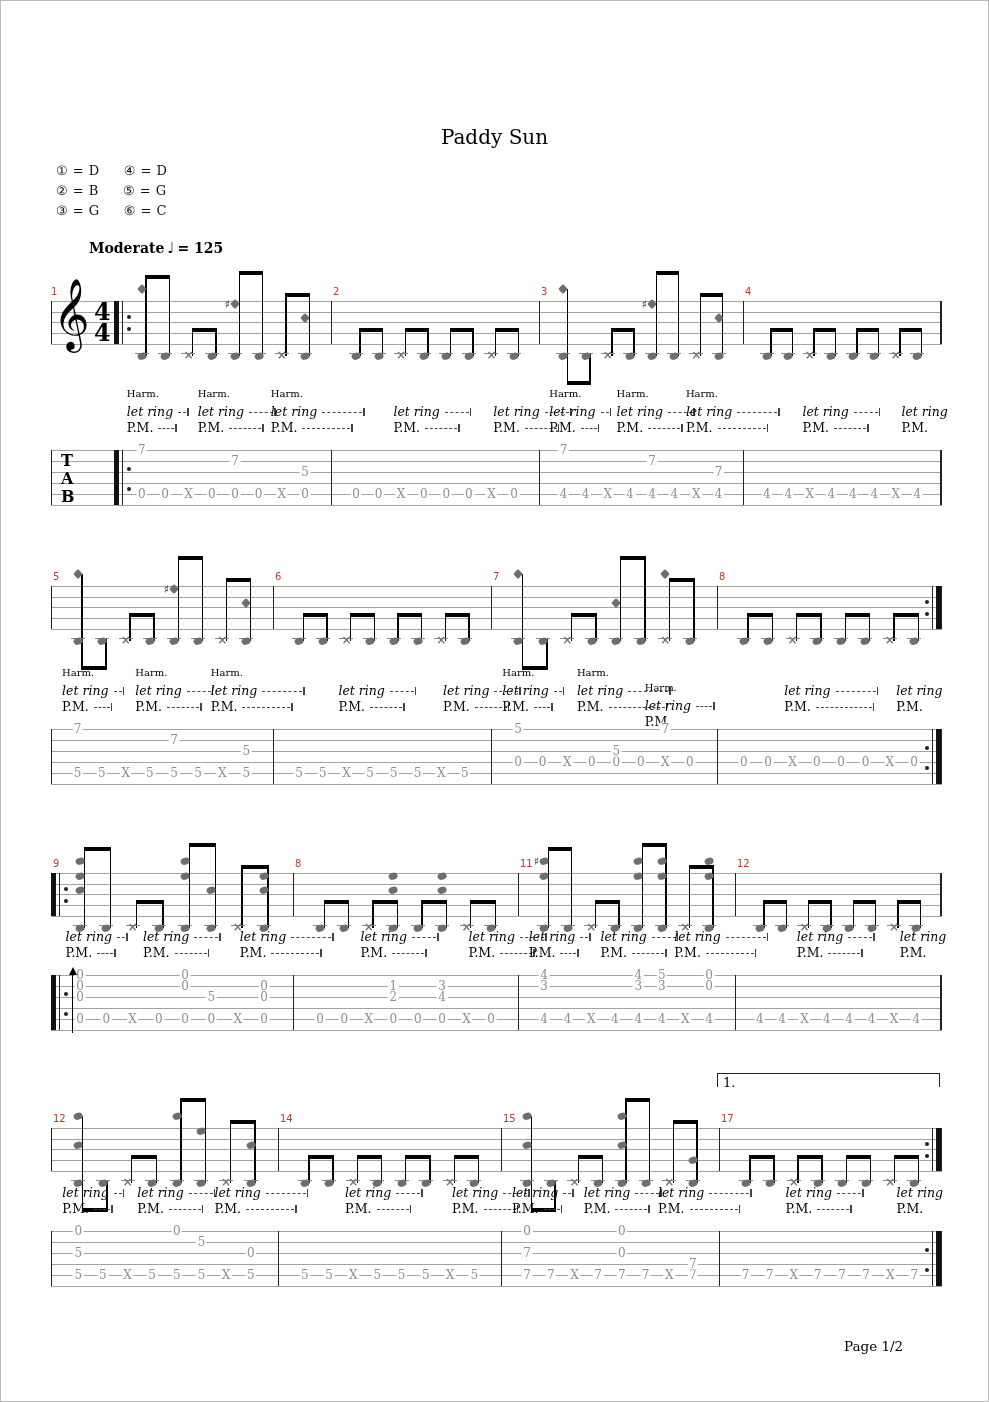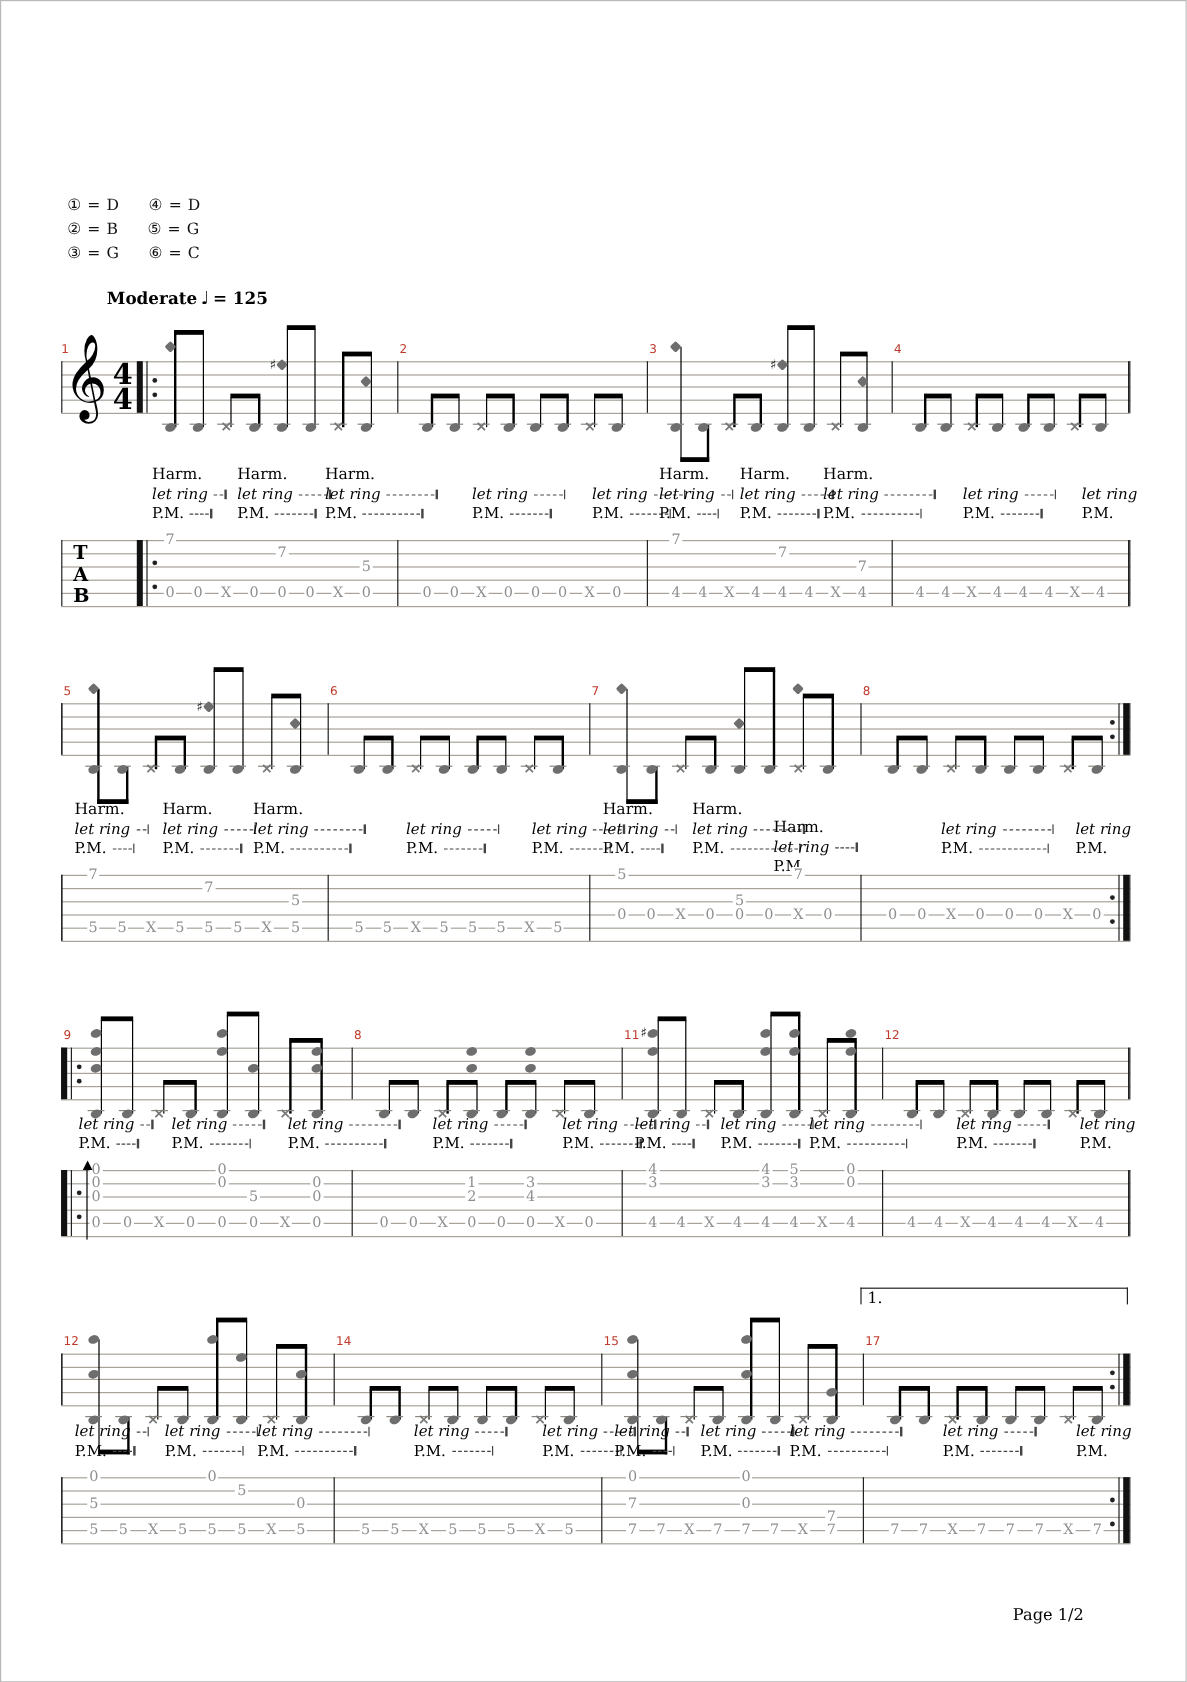--- a/index.html
+++ b/index.html
@@ -21,38 +21,39 @@
   .mnum{position:absolute;font-size:10px;color:#c0392b;font-family:"DejaVu Sans",sans-serif;}
   .stem{position:absolute;width:1.4px;background:#000;}
   .beam{position:absolute;height:4px;background:#000;}
   .nhead{position:absolute;width:9px;height:6.5px;border-radius:50%;background:#6e6e6e;transform:translate(-50%,-50%) rotate(-18deg);}
   .dhead{position:absolute;width:7px;height:7px;border-radius:1.5px;background:#6e6e6e;transform:translate(-50%,-50%) rotate(45deg);}
   .xhead{position:absolute;color:#787878;font-size:12px;font-weight:bold;transform:translate(-50%,-55%);font-family:"DejaVu Sans",sans-serif;}
   .ledger{position:absolute;width:14px;height:1px;background:#8d867e;transform:translateX(-50%);}
   .sharp{position:absolute;font-size:11px;color:#222;transform:translate(-100%,-50%);font-family:"DejaVu Sans",sans-serif;}
   .tabnum{position:absolute;font-size:12px;color:#8f8f8f;background:#fff;line-height:1;
           padding:0 1.5px;transform:translate(-50%,-54%);}
-  .harmlbl{position:absolute;font-size:13px;color:#000;}
+  .harmlbl{position:absolute;font-size:10px;color:#000;}
   .anngrp{position:absolute;display:flex;align-items:center;white-space:nowrap;}
   .lrlbl{font-size:12.5px;font-style:italic;color:#000;}
   .pmlbl{font-size:12.5px;color:#000;}
   .dash{border-bottom:1.6px dashed #444;height:1px;margin-left:5px;}
   .tick{width:1.6px;height:8px;background:#444;margin-left:1px;}
   .clef{position:absolute;font-family:"DejaVu Sans",sans-serif;color:#000;}
   .timesig{position:absolute;font-size:24px;font-weight:bold;color:#000;}
   .tabclef{position:absolute;font-size:16px;font-weight:bold;color:#000;letter-spacing:0;}
   #volta{position:absolute;border-top:1.4px solid #222;border-left:1.4px solid #222;border-right:1.4px solid #222;height:13px;}
   #volta span{font-size:13px;color:#000;position:absolute;left:5px;top:1px;}
   .arrowline{position:absolute;width:1.4px;background:#000;}
   .arrowhead{position:absolute;width:0;height:0;border-left:4.5px solid transparent;border-right:4.5px solid transparent;border-bottom:8px solid #000;transform:translateX(-50%);}
 </style>
 </head>
 <body>
 
 <div id="page">
+  <div class="abs" id="artist">Paddy Sun</div>
 
   <div class="abs tuning-row" style="top:162px;">
     <span>① = D</span><span class="tuning-col2">④ = D</span>
   </div>
   <div class="abs tuning-row" style="top:182px;">
     <span>② = B</span><span class="tuning-col2">⑤ = G</span>
   </div>
   <div class="abs tuning-row" style="top:202px;">
     <span>③ = G</span><span class="tuning-col2">⑥ = C</span>
   </div>

